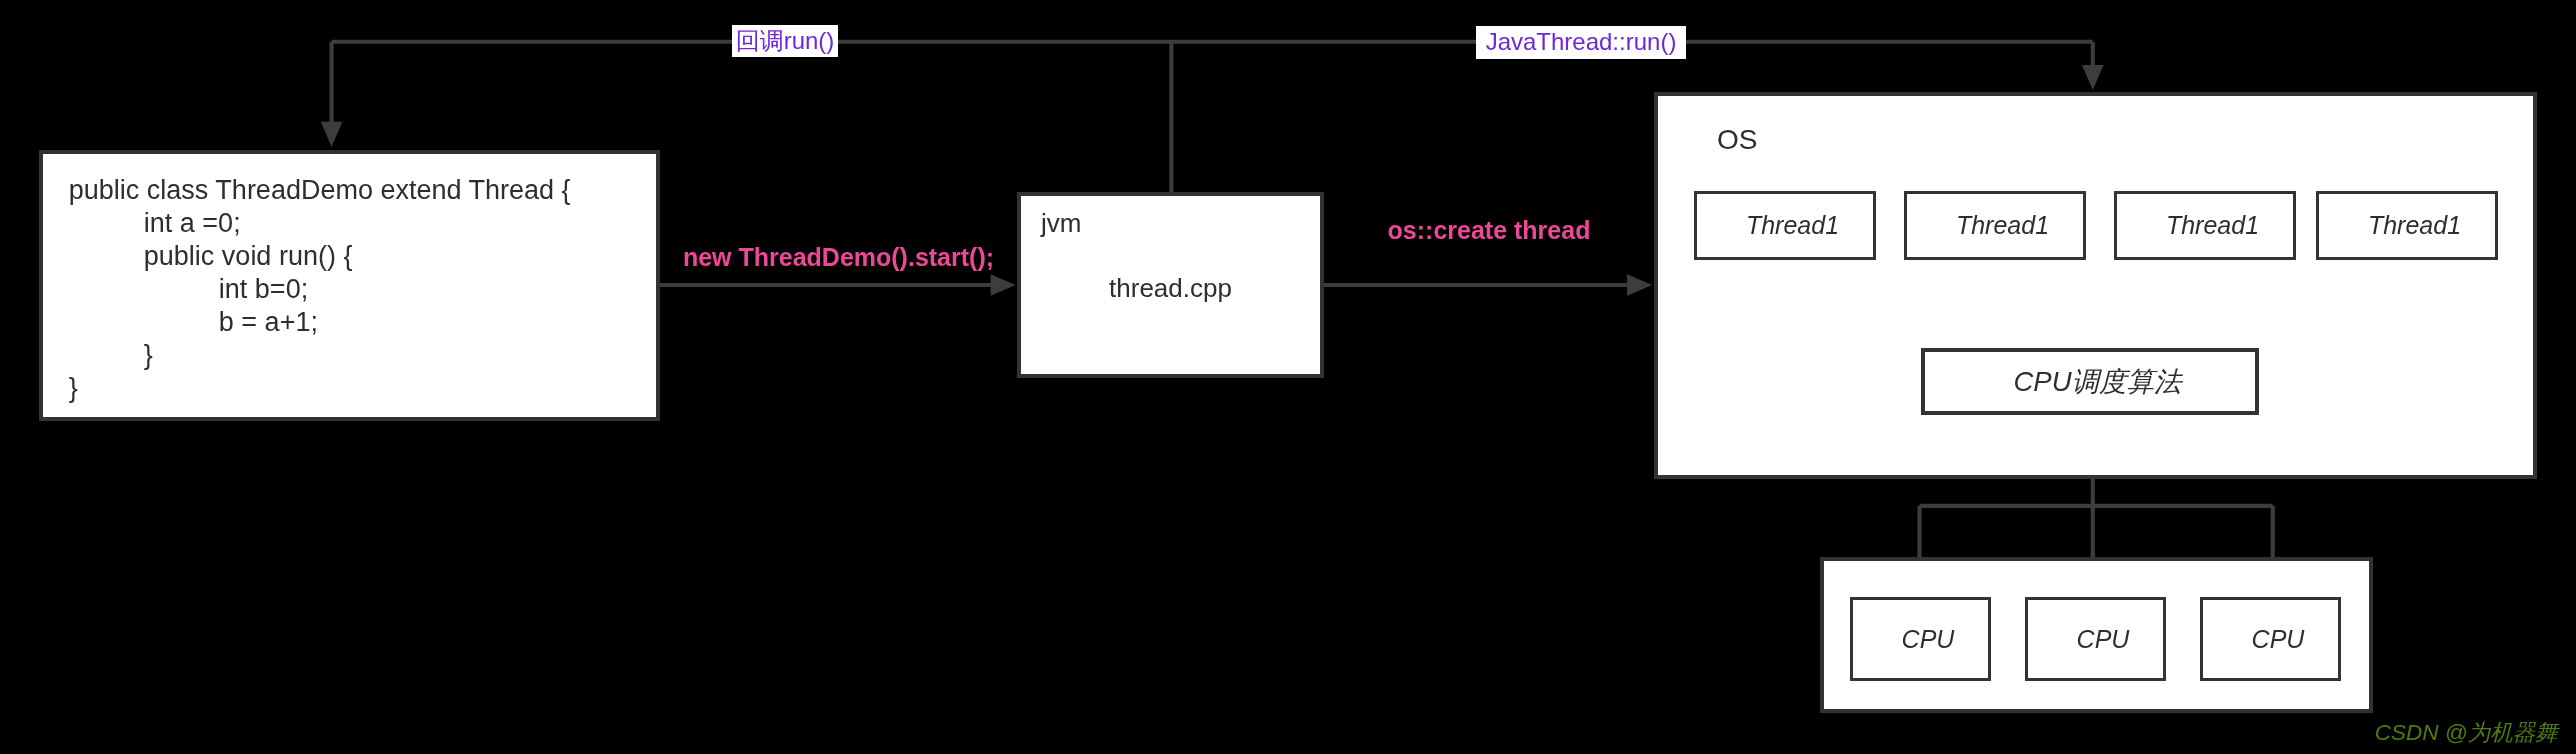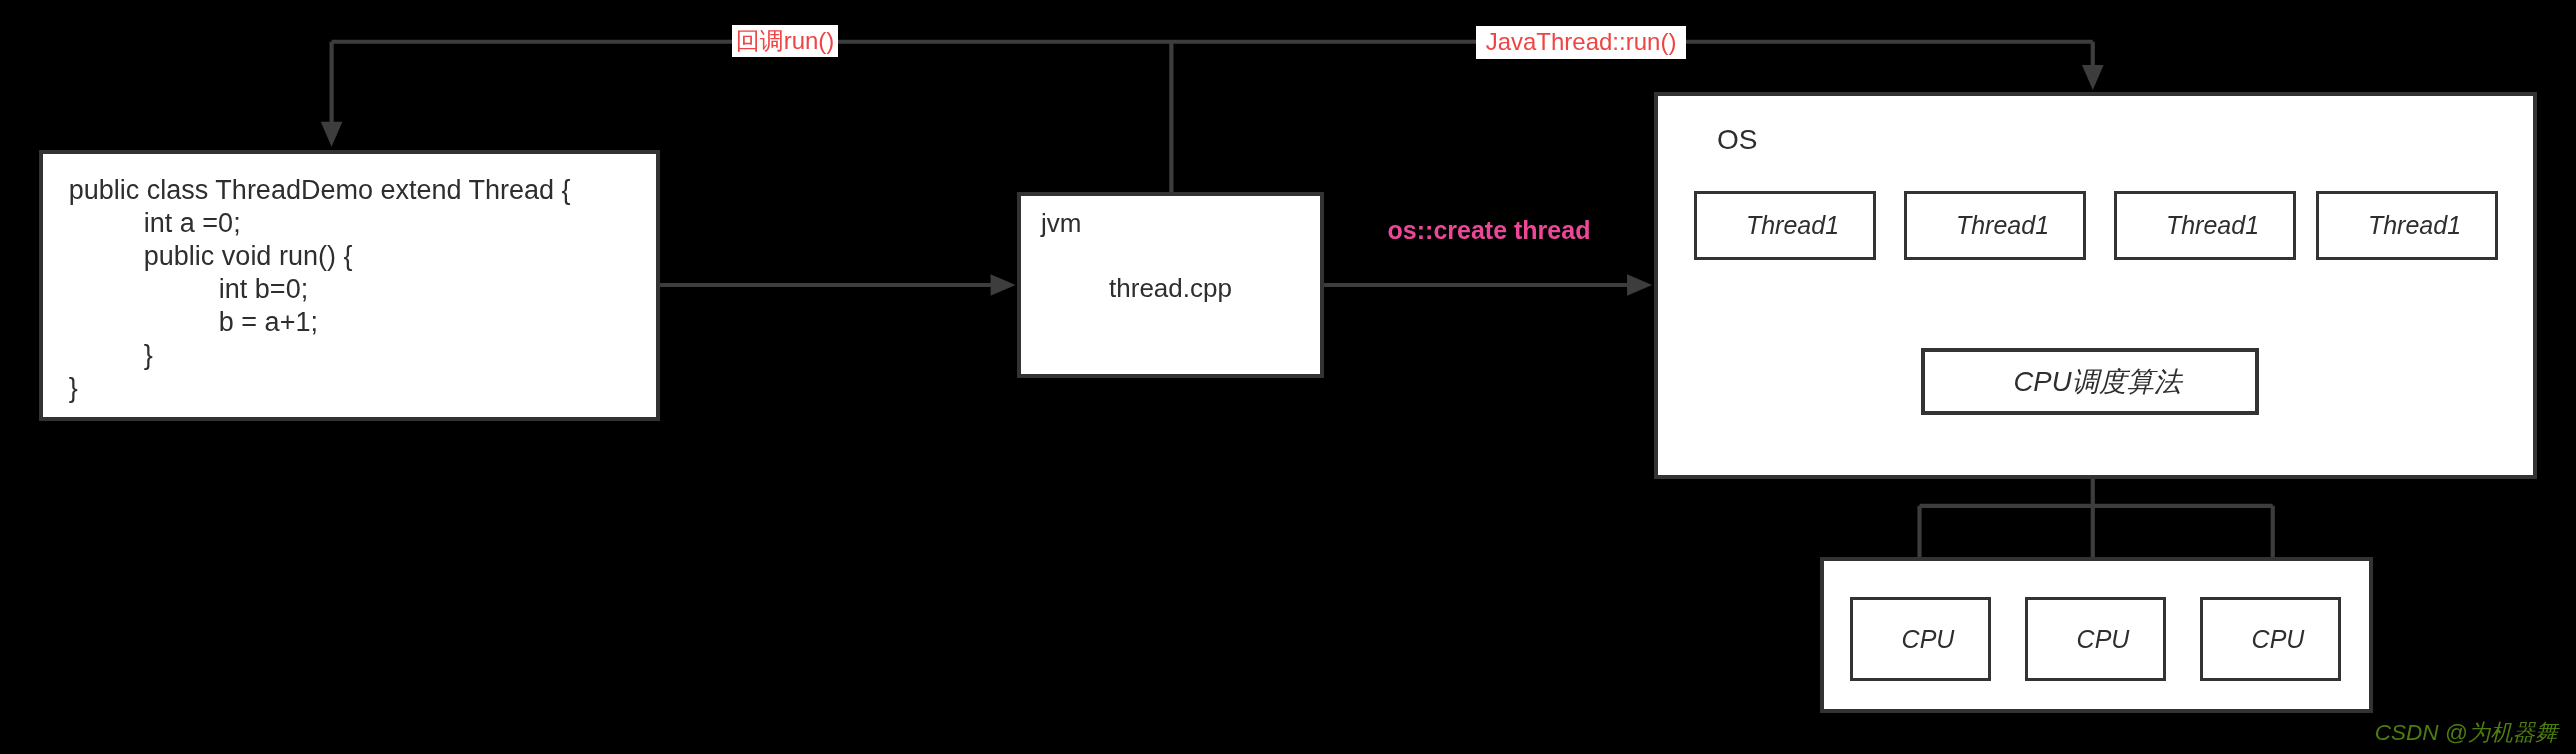--- a/index.html
+++ b/index.html
@@ -36,21 +36,21 @@
   }
 
   .jvm-title { position: absolute; left: 20px; top: 11.7px; font-size: 26px; }
   .jvm-content { position: absolute; left: 0; right: 0; top: 77px; text-align: center; font-size: 26px; }
 
   .os-title { position: absolute; left: 59px; top: 27.5px; font-size: 28px; color: #2e2e2e; }
 
   .chip {
     position: absolute;
     background: #ffffff;
-    color: #ef4444;
+    color: #6d28d9;
     display: flex;
     align-items: center;
     justify-content: center;
     font-size: 24px;
     box-sizing: border-box;
   }
 
   .glabel {
     position: absolute;
     color: #ec4899;
@@ -162,18 +162,19 @@
   <div class="box thin center cpu-label" style="left:2025px; top:597px; width:141px; height:84px;">
     <span>CPU</span>
   </div>
   <div class="box thin center cpu-label" style="left:2200px; top:597px; width:141px; height:84px;">
     <span>CPU</span>
   </div>
 
   <div class="chip" style="left:732px; top:25px; width:106px; height:32px;">回调run()</div>
   <div class="chip" style="left:1476px; top:26px; width:210px; height:32.5px;">JavaThread::run()</div>
 
+  <div class="glabel" style="left:660px; top:242px; width:357px;">new ThreadDemo().start();</div>
   <div class="glabel" style="left:1324px; top:215px; width:330px;">os::create thread</div>
 
   <div class="watermark">CSDN @为机器舞</div>
 
 </div>
 
 
 </body></html>

